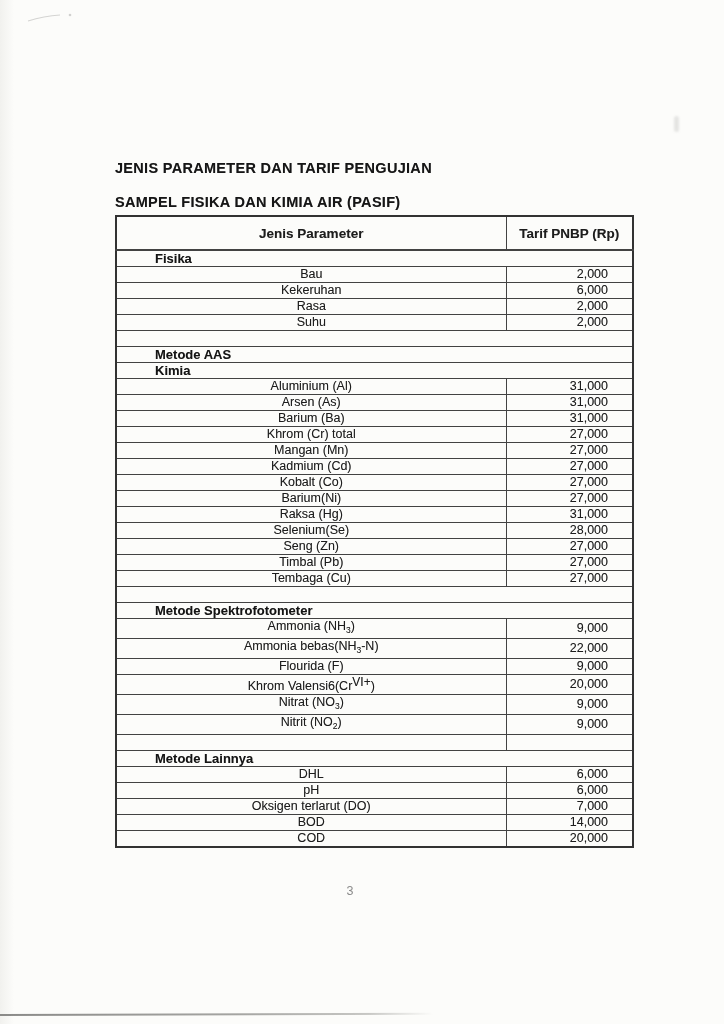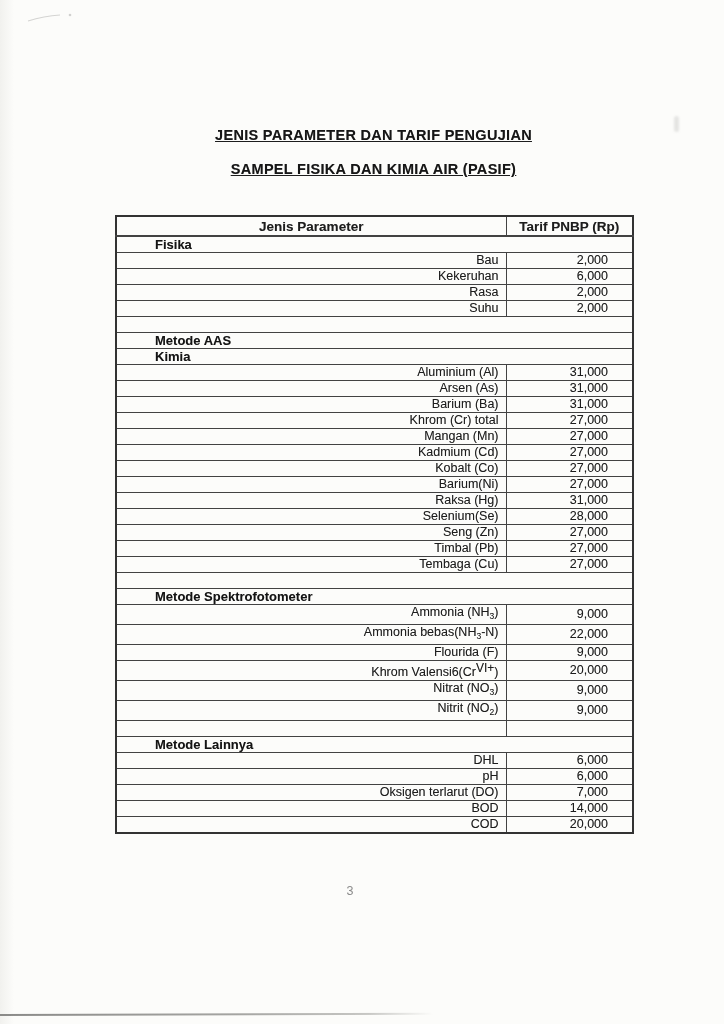--- a/index.html
+++ b/index.html
@@ -10,24 +10,23 @@
     font-family: "Liberation Sans", sans-serif;
     color: #1d1d1d;
     position: relative;
     overflow: hidden;
   }
   .paper-edge-left {
     position: absolute; left: 0; top: 0; bottom: 0; width: 14px;
     background: linear-gradient(90deg, #f1f1ee 0%, rgba(252,252,250,0) 100%);
   }
   .titles {
-    position: absolute; left: 115px; width: 517px; top: 127px;
-    text-align: center;
+    position: absolute; left: 115px; width: 517px; top: 160px;
+    text-align: left;
     text-shadow: 0 0 0.5px rgba(25,25,25,0.4);
-    text-decoration: underline;
   }
   .title-line {
     font-weight: bold; font-size: 14.5px; letter-spacing: 0.3px;
     margin: 0 0 18px 0; color: #161616;
   }
   .table-wrap {
     position: absolute; left: 115px; top: 215px; width: 517px;
     text-shadow: 0 0 0.5px rgba(25,25,25,0.35);
   }
   table.doc-table {
@@ -39,33 +38,33 @@
   .doc-table th, .doc-table td {
     border: 1.5px solid #424242;
     padding: 0 7px;
     height: 16px;
     line-height: 15px;
     font-size: 12.5px;
     overflow: hidden;
     white-space: nowrap;
   }
   .doc-table th {
-    height: 20px;
+    height: 34px;
     font-size: 13.5px;
     font-weight: bold;
     text-align: center;
     border-bottom-width: 2px;
   }
   .doc-table td.sect {
     font-weight: bold;
     font-size: 13px;
     color: #141414;
     padding-left: 38px;
   }
-  .doc-table td.param { text-align: right; }
+  .doc-table td.param { text-align: center; }
   .doc-table td.tarif { text-align: right; padding-right: 24px; }
   .doc-table sub { font-size: 8.5px; vertical-align: -3px; }
   .doc-table sup { font-size: 12px;  vertical-align: 4px; }
   .page-number {
     position: absolute; left: 0; top: 884px; width: 700px;
     text-align: center; font-size: 12.5px; color: #8b8b8b;
   }
   .pencil-mark {
     position: absolute; left: 26px; top: 10px; opacity: 0.55;
   }

